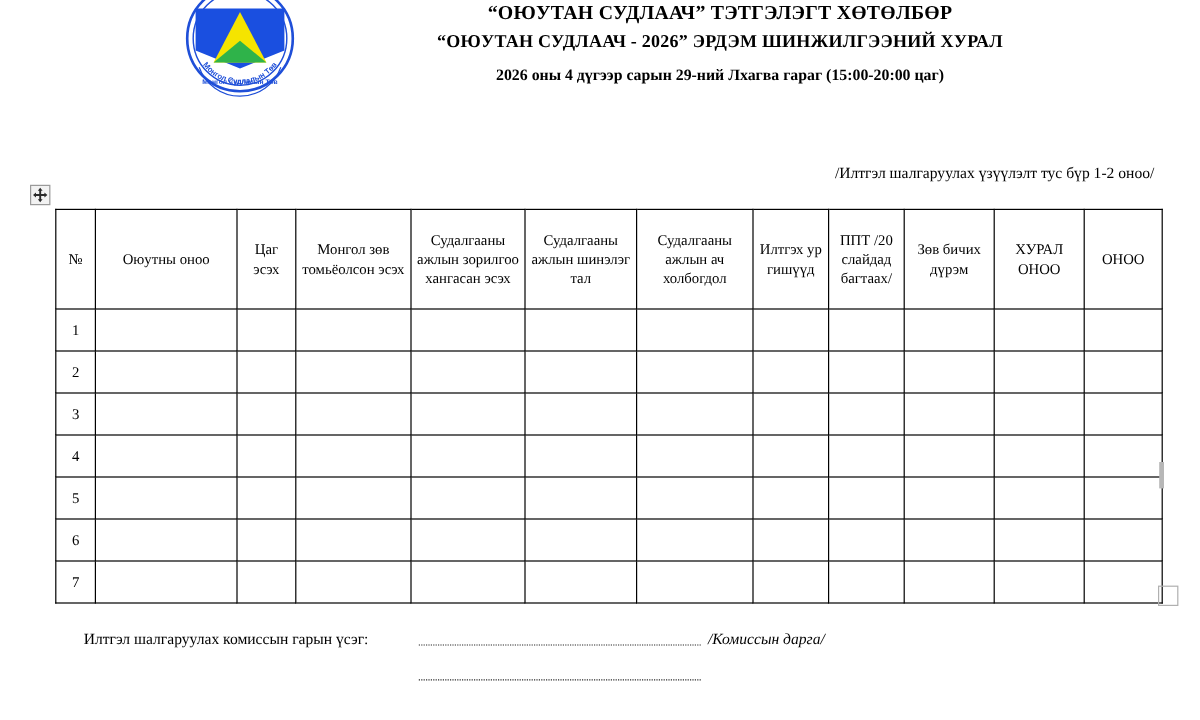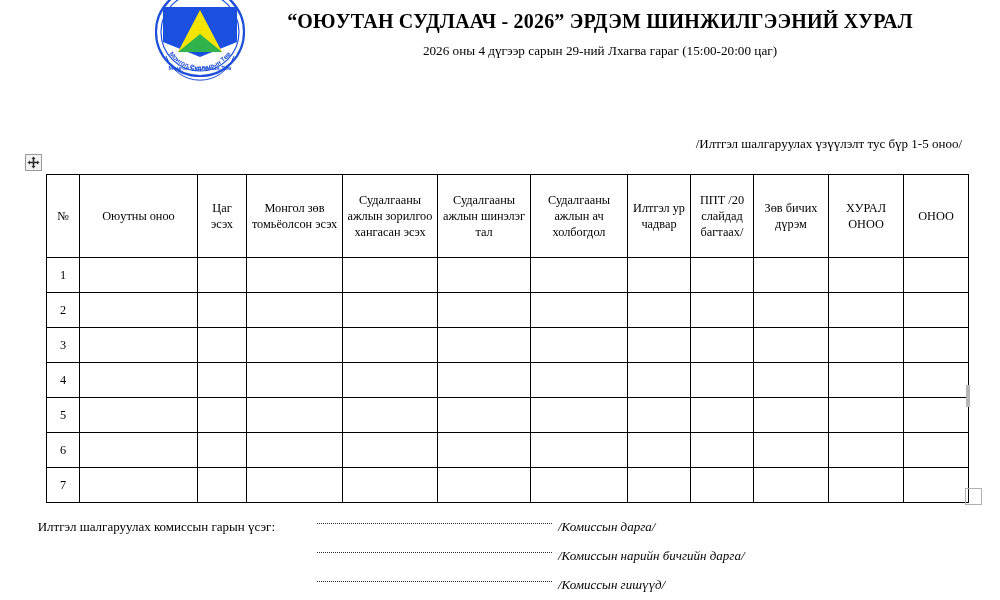--- a/index.html
+++ b/index.html
@@ -40,26 +40,26 @@
   }
   .title-line {
     font-weight: bold;
     font-size: 16.5px;
     letter-spacing: 0.2px;
     line-height: 1.05;
     white-space: nowrap;
   }
   .title-line.second {
     margin-top: 9px;
-    font-size: 20px;
+    font-size: 15px;
   }
   .date-line {
     margin-top: 11px;
     font-size: 13.2px;
-    font-weight: normal;
+    font-weight: bold;
     white-space: nowrap;
     text-align: center;
   }
 
   
   .note-line {
     position: absolute;
     left: 0;
     top: 136px;
     width: 962px;
@@ -139,22 +139,23 @@
   
   .footer {
     position: absolute;
     left: 0;
     top: 512px;
     width: 1000px;
     font-size: 13px;
   }
   .sig-row {
     display: flex;
-    align-items: center;
+    align-items: flex-end;
     height: 29px;
+    padding-left: 32px;
   }
   .sig-label {
     width: 275px;
     text-align: right;
     padding-right: 6px;
     white-space: nowrap;
   }
   .sig-gap { width: 36px; }
   .sig-dots {
     width: 235px;
@@ -188,26 +189,27 @@
         <textPath href="#arc" startOffset="50%" text-anchor="middle">Монгол Судлалын Төв</textPath>
       </text>
       <defs>
           <path id="arc" d="M14 62 A38 38 0 0 0 86 62"></path>
         </defs>
       <text x="50" y="88" font-family="Liberation Sans, sans-serif" font-size="5.6" fill="#1f4fd8" text-anchor="middle" font-weight="bold">Монгол Судлалын Төв</text>
     </svg>
   </div>
 
   <div class="title-block">
+    <div class="title-line">“ОЮУТАН СУДЛААЧ” ТЭТГЭЛЭГТ ХӨТӨЛБӨР</div>
     <div class="title-line second">“ОЮУТАН СУДЛААЧ - 2026” ЭРДЭМ ШИНЖИЛГЭЭНИЙ ХУРАЛ</div>
     <div class="date-line">2026 оны 4 дүгээр сарын 29-ний Лхагва гараг (15:00-20:00 цаг)</div>
   </div>
 </div>
 
-<div class="note-line">/Илтгэл шалгаруулах үзүүлэлт тус бүр 1-5 оноо/</div>
+<div class="note-line">/Илтгэл шалгаруулах үзүүлэлт тус бүр 1-2 оноо/</div>
 
 <div class="move-handle">
   <svg viewBox="0 0 15 15" width="15" height="15" aria-hidden="true">
     <path d="M7.5 1.5 L5.5 4 L6.7 4 L6.7 6.7 L4 6.7 L4 5.5 L1.5 7.5 L4 9.5 L4 8.3 L6.7 8.3 L6.7 11 L5.5 11 L7.5 13.5 L9.5 11 L8.3 11 L8.3 8.3 L11 8.3 L11 9.5 L13.5 7.5 L11 5.5 L11 6.7 L8.3 6.7 L8.3 4 L9.5 4 Z" fill="#2b2b2b"></path>
   </svg>
 </div>
 
 <div class="table-wrap">
   <table class="grid">
     <colgroup>
@@ -226,21 +228,21 @@
     </colgroup>
     <thead>
       <tr>
         <th>№</th>
         <th>Оюутны оноо</th>
         <th>Цаг эсэх</th>
         <th>Монгол зөв томьёолсон эсэх</th>
         <th>Судалгааны ажлын зорилгоо хангасан эсэх</th>
         <th>Судалгааны ажлын шинэлэг тал</th>
         <th>Судалгааны ажлын ач холбогдол</th>
-        <th>Илтгэл ур чадвар</th>
+        <th>Илтгэх ур гишүүд</th>
         <th>ППТ /20 слайдад багтаах/</th>
         <th>Зөв бичих дүрэм</th>
         <th class="hdr-big">ХУРАЛ ОНОО</th>
         <th class="hdr-big">ОНОО</th>
       </tr>
     </thead>
     <tbody>
       <tr>
         <td class="num-cell">1</td>
         <td></td>
@@ -350,21 +352,14 @@
   <div class="sig-row">
     <div class="sig-label">Илтгэл шалгаруулах комиссын гарын үсэг:</div>
     <div class="sig-gap"></div>
     <div class="sig-dots"></div>
     <div class="sig-role">/Комиссын дарга/</div>
   </div>
   <div class="sig-row">
     <div class="sig-label"></div>
     <div class="sig-gap"></div>
     <div class="sig-dots"></div>
-    <div class="sig-role">/Комиссын нарийн бичгийн дарга/</div>
-  </div>
-  <div class="sig-row">
-    <div class="sig-label"></div>
-    <div class="sig-gap"></div>
-    <div class="sig-dots"></div>
-    <div class="sig-role">/Комиссын гишүүд/</div>
   </div>
 </div>
 
 </body></html>

